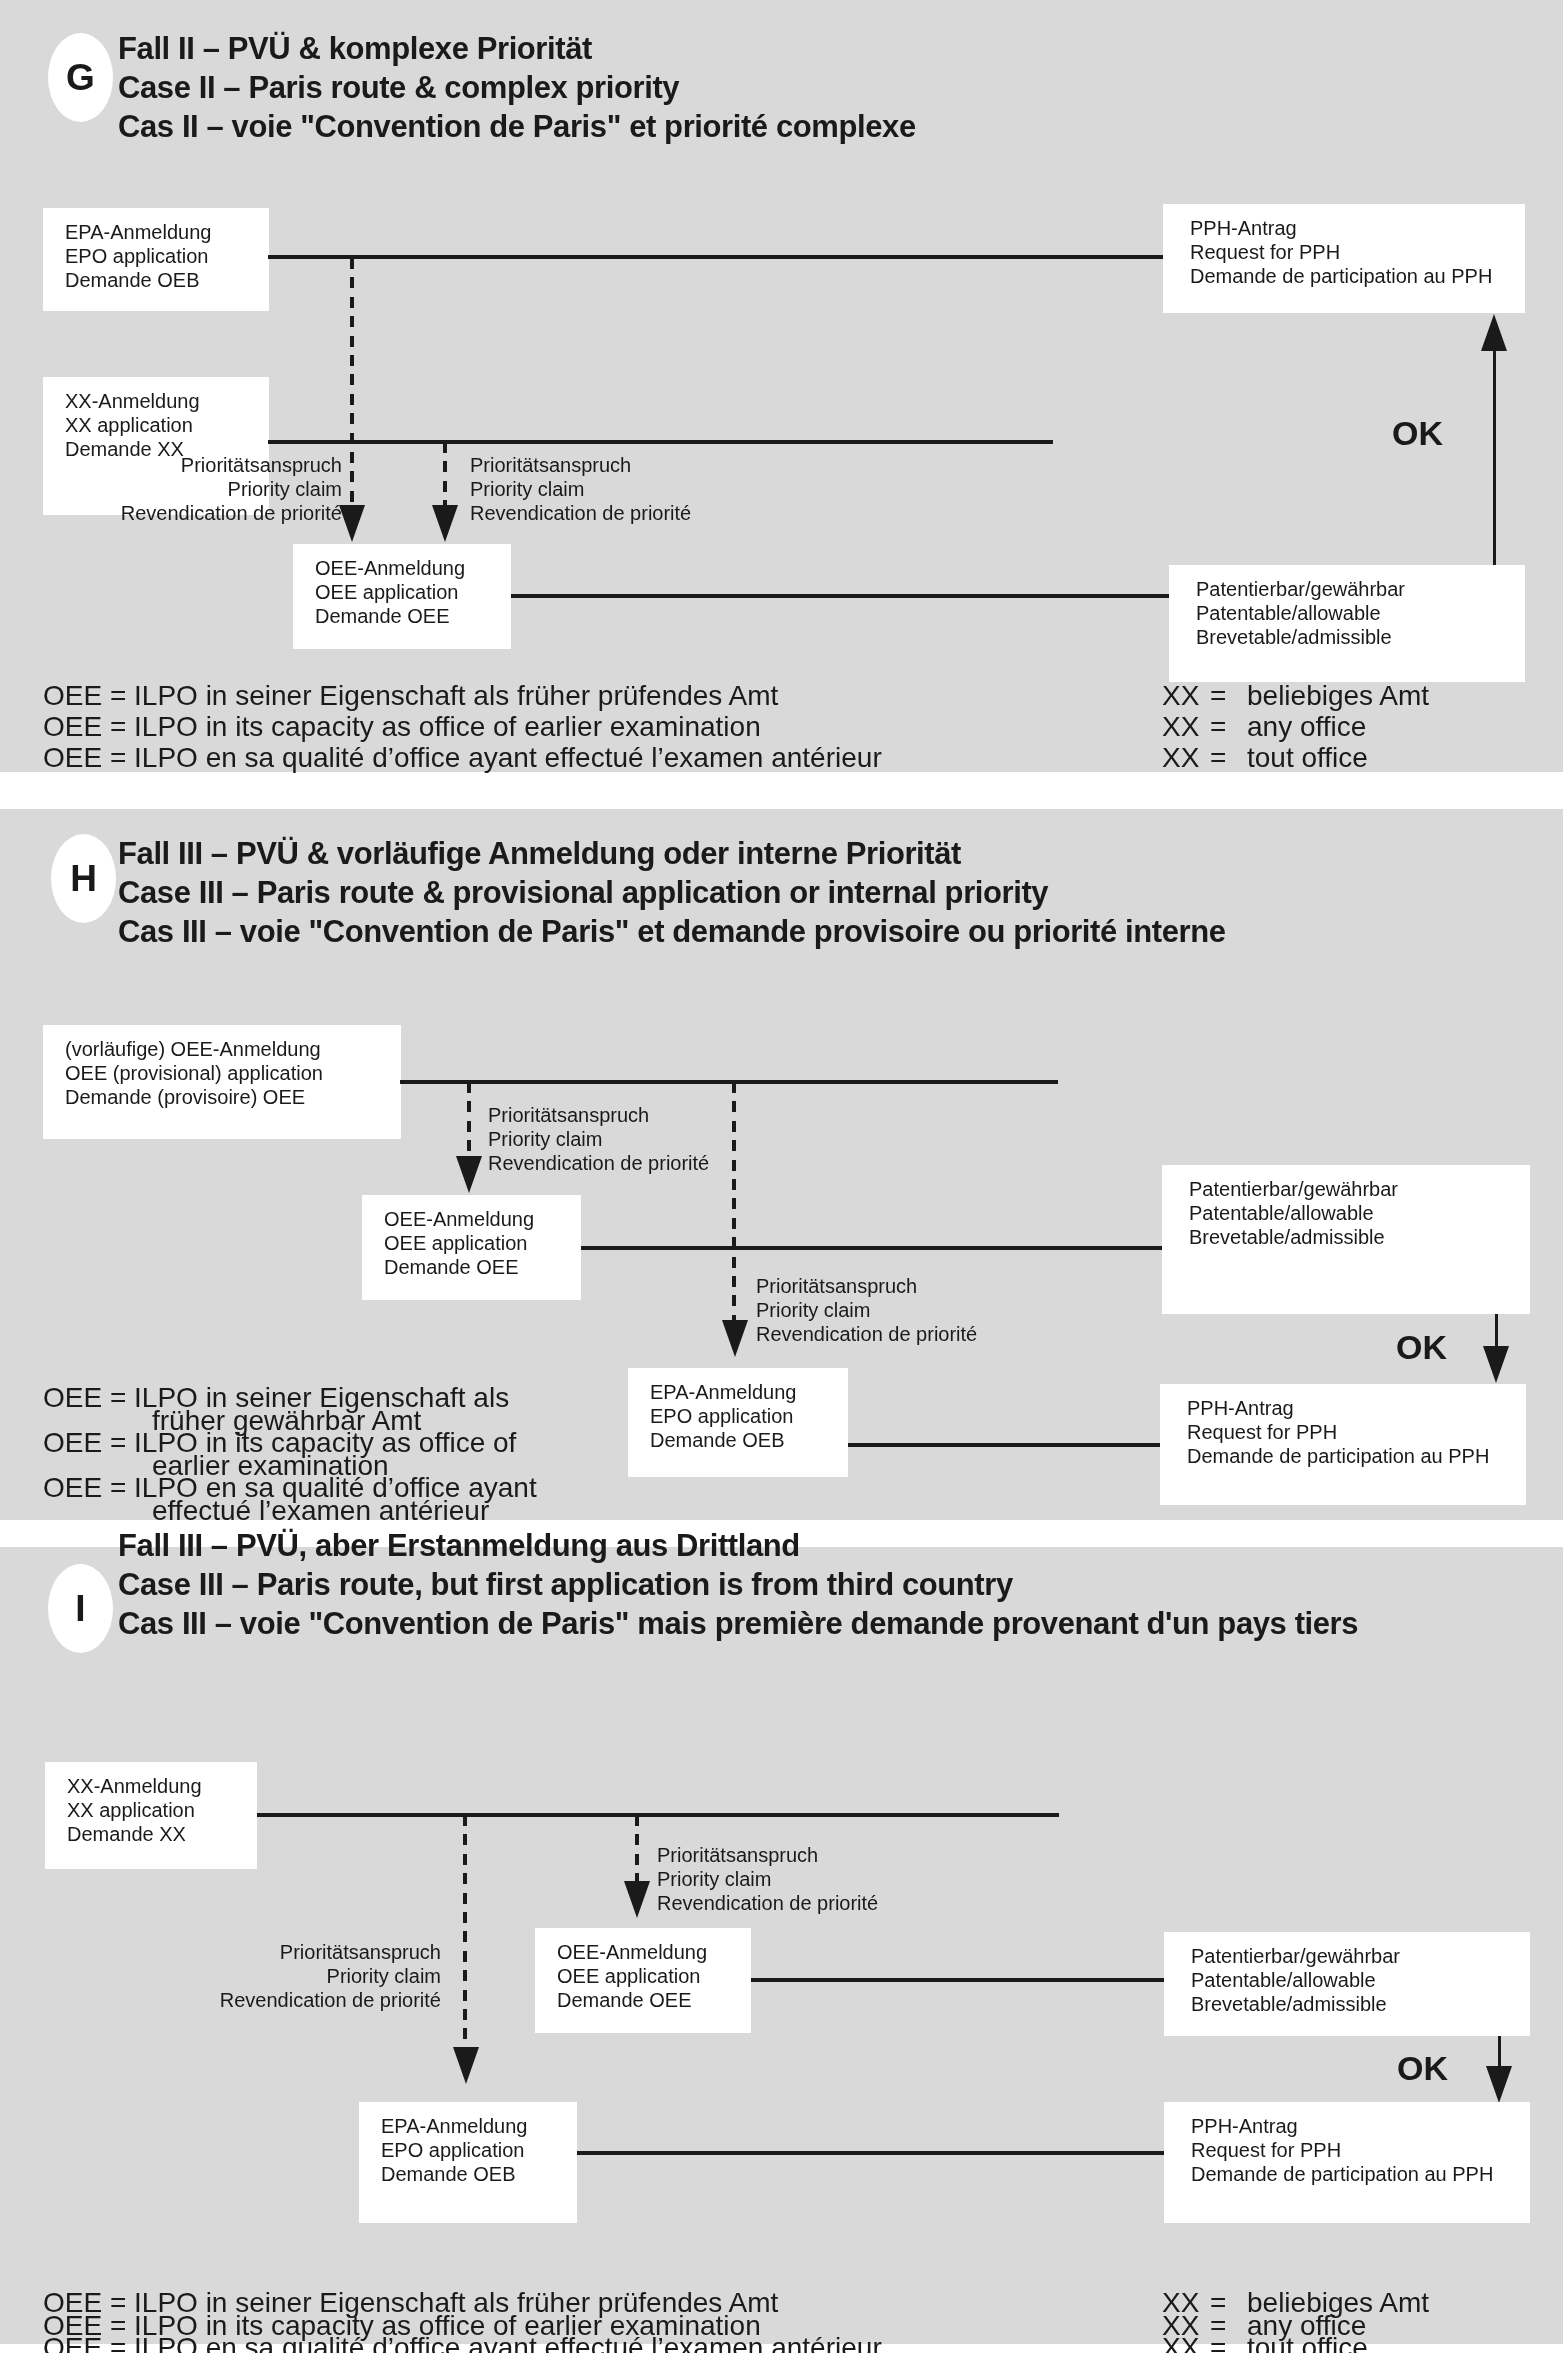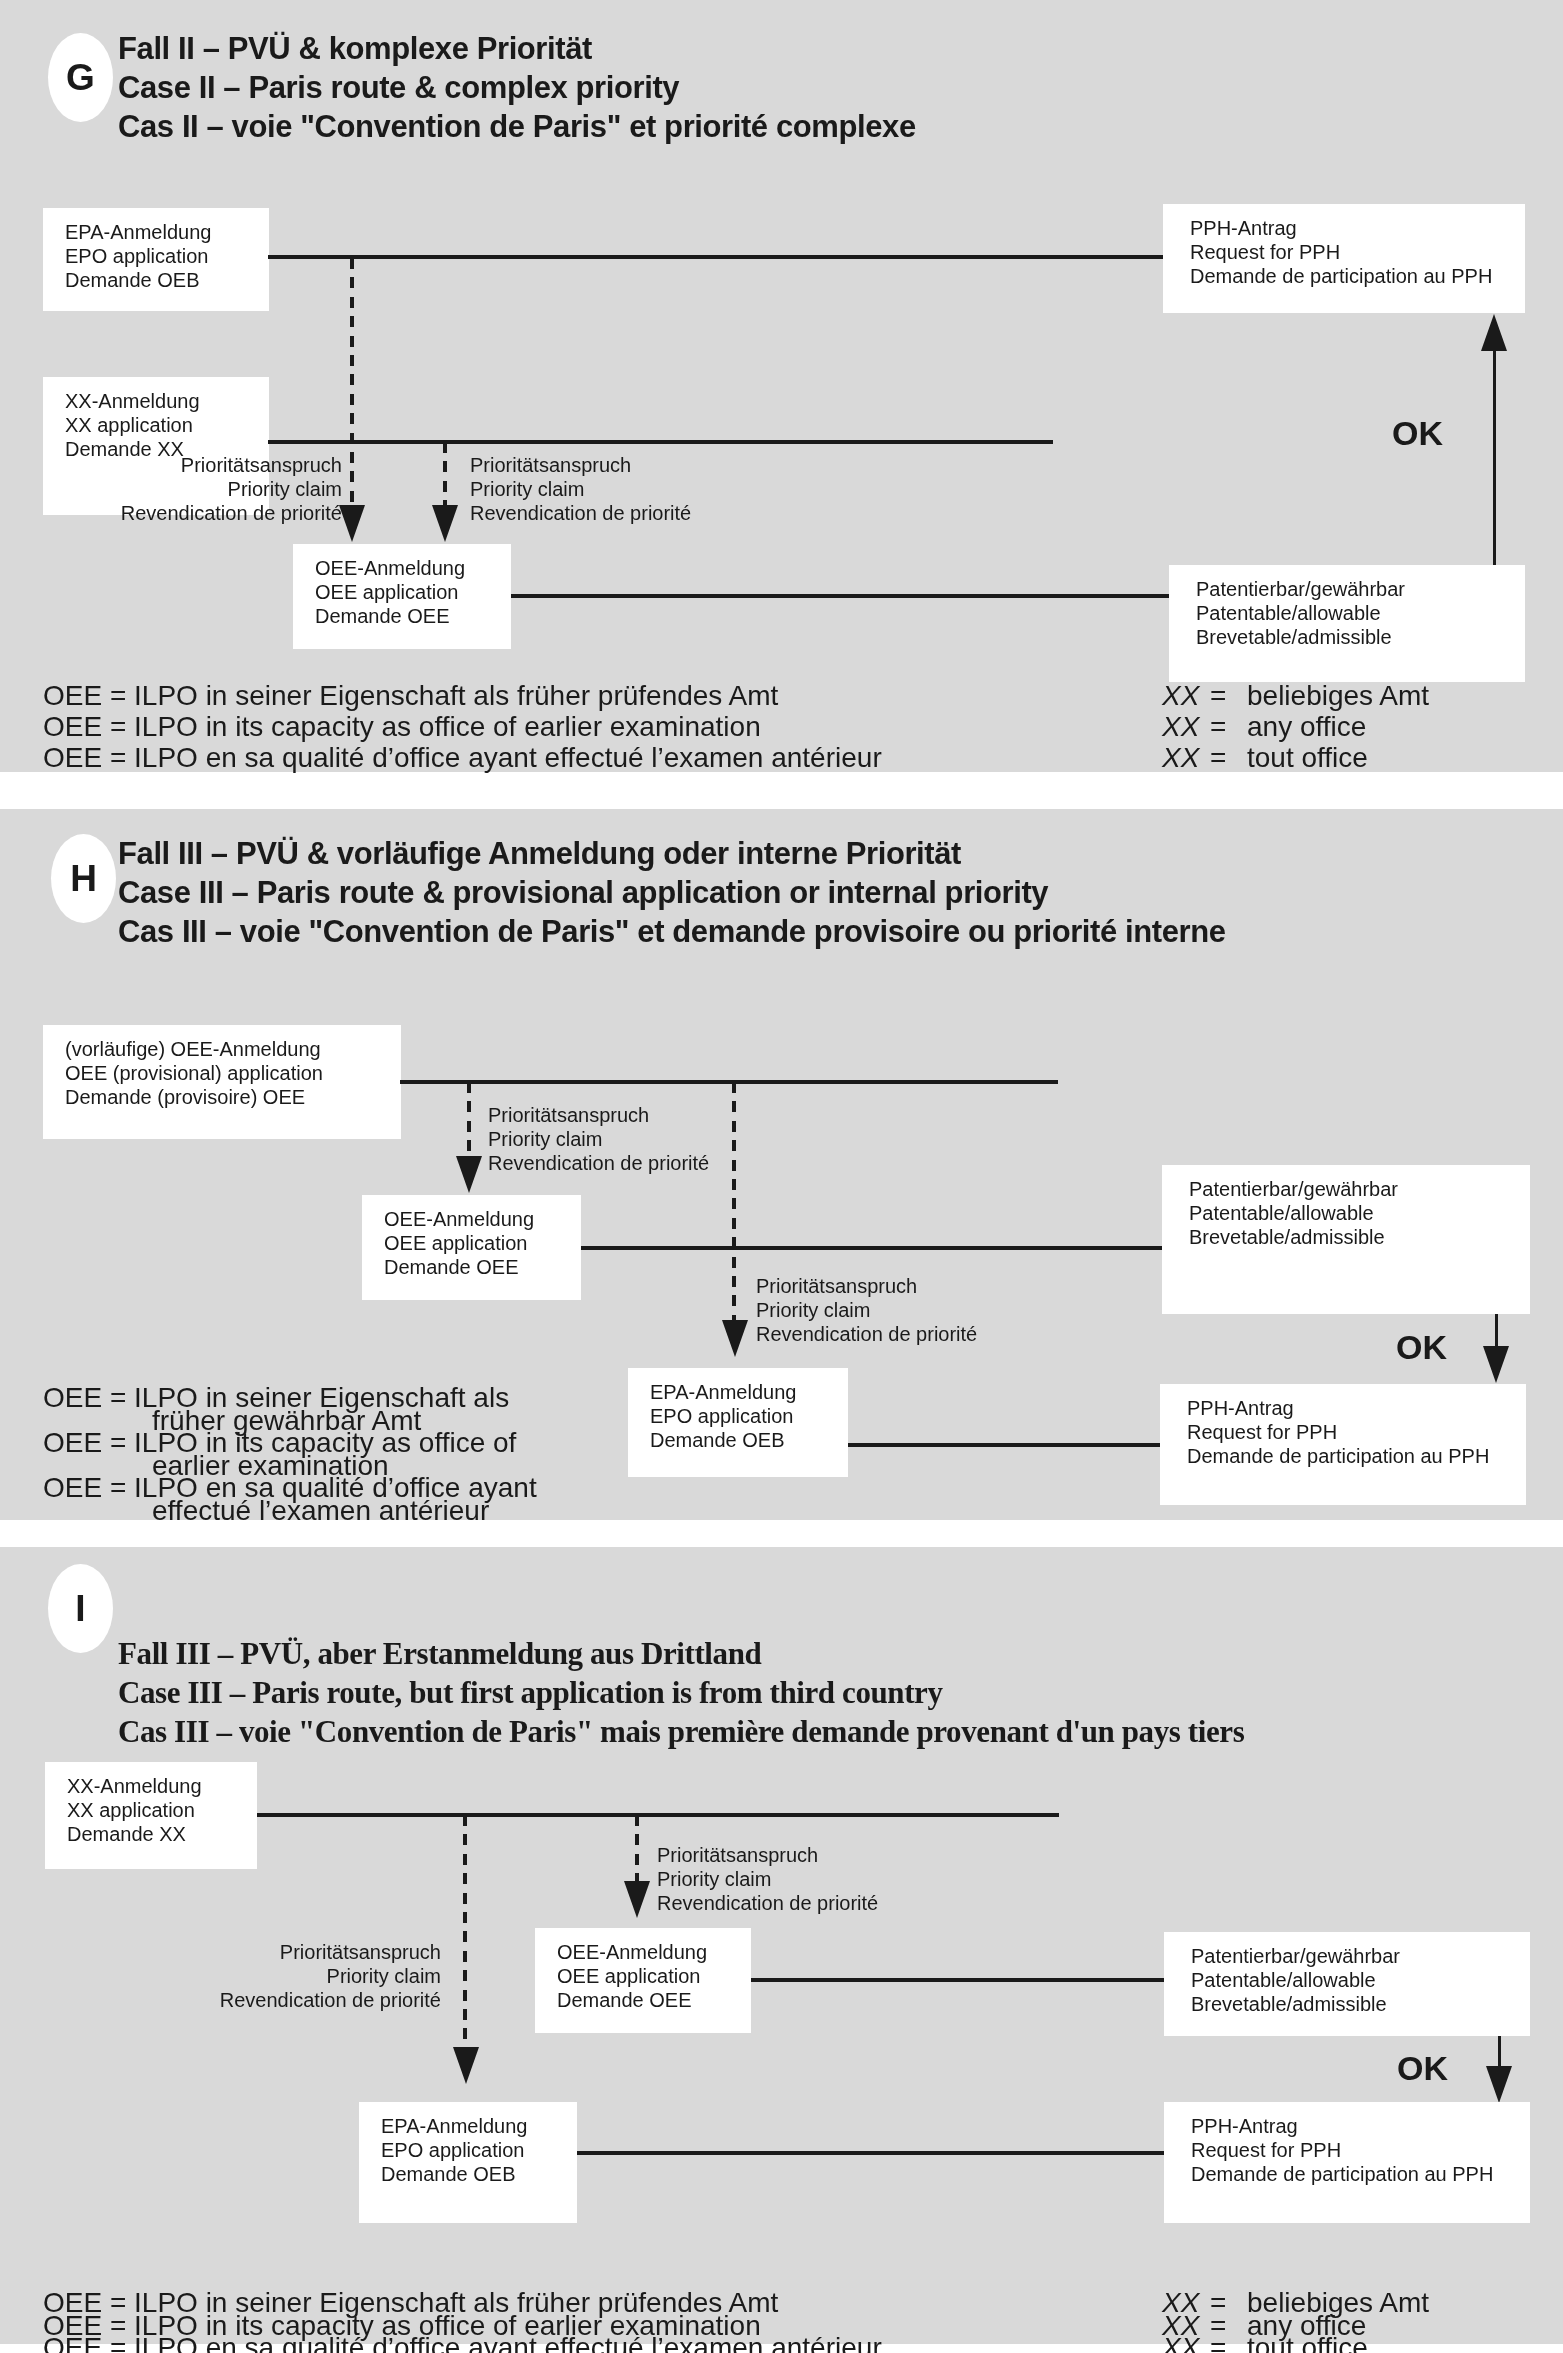--- a/index.html
+++ b/index.html
@@ -20,21 +20,21 @@
               border-right:13.2px solid transparent;border-top:37px solid #1a1a1a;}
   .arrow-up{position:absolute;width:0;height:0;border-left:13.2px solid transparent;
             border-right:13.2px solid transparent;border-bottom:37px solid #1a1a1a;}
   .plabel{position:absolute;font-size:20px;line-height:24px;white-space:nowrap;}
   .alignr{text-align:right;}
   .ok{position:absolute;font-size:34px;font-weight:bold;}
   .fnote{position:absolute;font-size:28px;white-space:nowrap;}
   .fn40{line-height:31px;}
   .fn29{line-height:22.6px;margin-top:39px;}
   .fnrow{display:flex;}
-  .fnterm{display:inline-block;width:48px;font-style:italic;}
+  .fnterm{display:inline-block;width:48px;}
   .fneq{display:inline-block;width:37px;}
   .indent{padding-left:109px;}
 </style>
 </head>
 <body>
 
 <div class="stage">
 
   <div class="panel" style="top:0;height:772px;"></div>
 
@@ -201,21 +201,21 @@
     <div class="indent">earlier examination</div>
     <div>OEE = ILPO en sa qualité d’office ayant</div>
     <div class="indent">effectué l’examen antérieur</div>
   </div>
 
   <div class="panel" style="top:1547px;height:797px;"></div>
 
   <div class="badge" style="left:48px;top:1564px;">
     <span>I</span>
   </div>
-  <div class="title" style="left:118px;top:1634px;font-family:Liberation Serif, serif;">
+  <div class="title" style="left:118px;top:1526px;">
     <div>Fall III – PVÜ, aber Erstanmeldung aus Drittland</div>
     <div>Case III – Paris route, but first application is from third country</div>
     <div>Cas III – voie "Convention de Paris" mais première demande provenant d'un pays tiers</div>
   </div>
 
   <div class="box" style="left:45px;top:1762px;width:212px;height:107px;">
     <div>XX-Anmeldung</div>
     <div>XX application</div>
     <div>Demande XX</div>
   </div>

